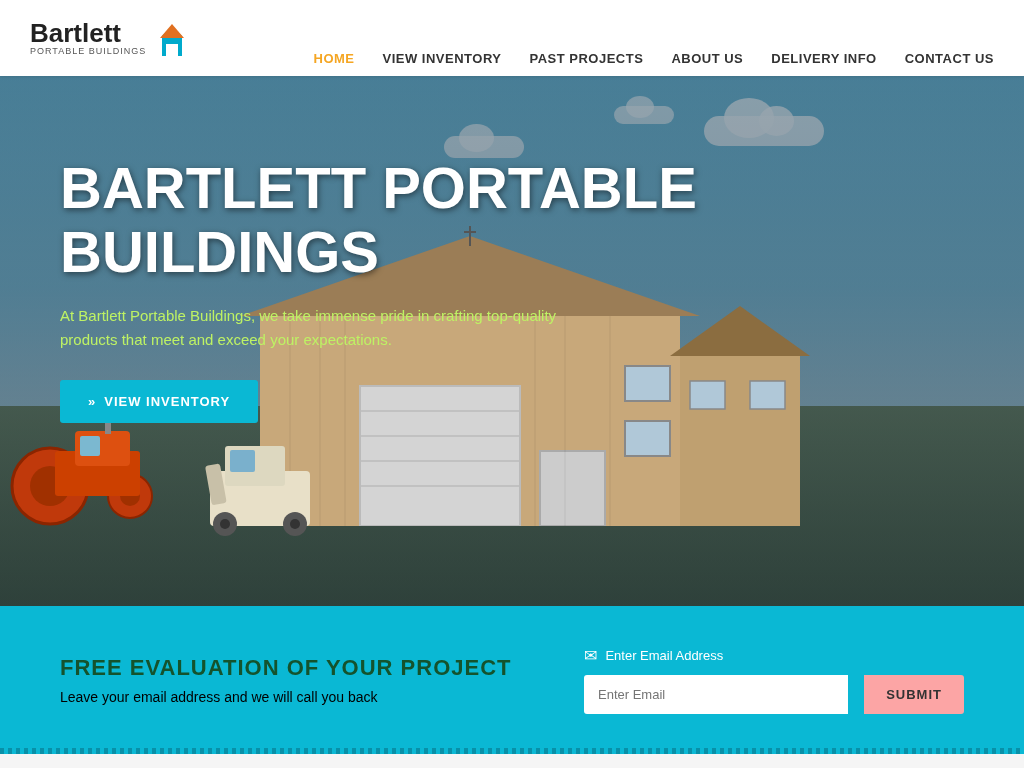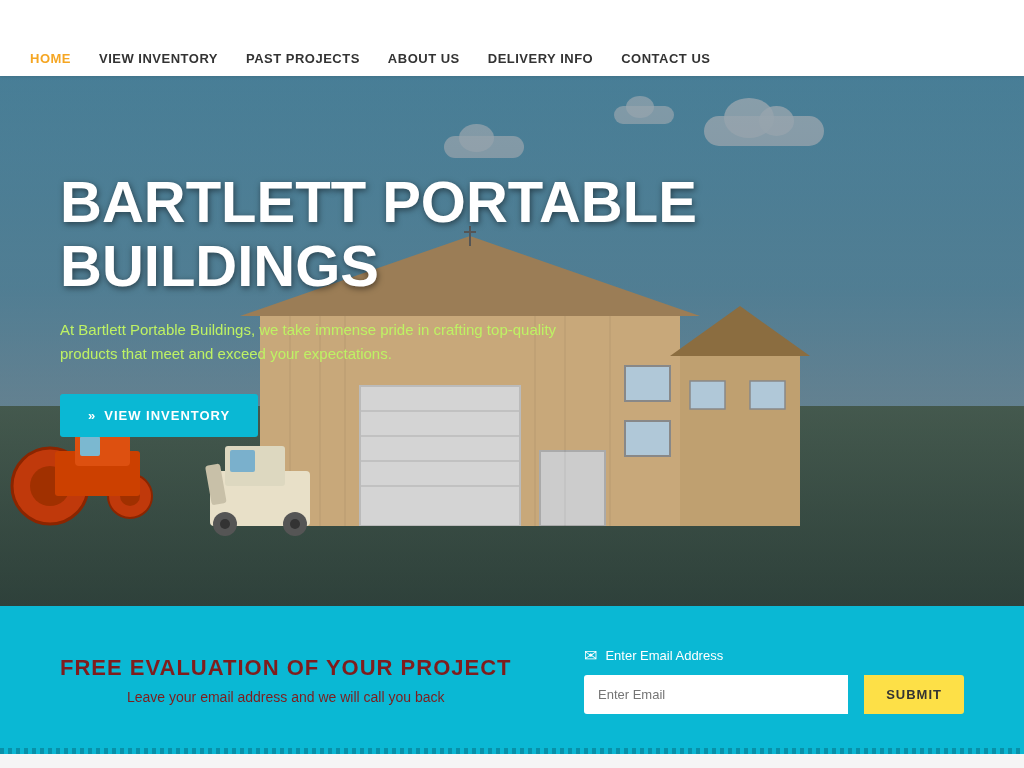--- a/index.html
+++ b/index.html
@@ -87,21 +87,21 @@
       left: 0;
       right: 0;
       height: 200px;
       background: #6b7c5a;
       z-index: 0;
     }
 
     
     .hero-content {
       position: absolute;
-      top: 94px;
+      top: 80px;
       left: 60px;
       z-index: 5;
       color: white;
       max-width: 650px;
     }
     .hero-title {
       font-size: 58px;
       font-weight: 900;
       line-height: 1.1;
       text-transform: uppercase;
@@ -151,28 +151,27 @@
       background: repeating-linear-gradient(
         90deg,
         #0890a8 0px, #0890a8 4px,
         transparent 4px, transparent 8px
       );
     }
     .cta-left h2 {
       font-size: 22px;
       font-weight: 900;
       text-transform: uppercase;
-      color: #7f1d1d;
+      color: #14532d;
       margin-bottom: 8px;
       letter-spacing: 1px;
     }
     .cta-left p {
       font-size: 14px;
-      color: #7f1d1d;
-      text-align: center;
+      color: #000000;
     }
     .cta-right {
       display: flex;
       flex-direction: column;
       align-items: flex-start;
       gap: 10px;
       min-width: 380px;
     }
     .email-label {
       display: flex;
@@ -193,21 +192,21 @@
     .cta-form input {
       flex: 1;
       padding: 12px 14px;
       font-size: 13px;
       border: none;
       outline: none;
       color: #aaa;
       border-radius: 3px 0 0 3px;
     }
     .cta-form button {
-      background: #fde047;
+      background: #fca5a5;
       color: #333;
       border: none;
       padding: 12px 22px;
       font-size: 13px;
       font-weight: bold;
       text-transform: uppercase;
       cursor: pointer;
       border-radius: 0 3px 3px 0;
       letter-spacing: 1px;
     }
@@ -218,20 +217,32 @@
       padding: 40px 60px;
       display: flex;
       gap: 40px;
       min-height: 110px;
     }
   </style>
 </head>
 <body>
 
 <header>
+  <div class="logo-area">
+    <div>
+      <span class="logo-text">Bartlett</span>
+      <span class="logo-sub">PORTABLE BUILDINGS</span>
+    </div>
+
+    <svg class="logo-icon" viewBox="0 0 40 36" fill="none" xmlns="http://www.w3.org/2000/svg">
+      <polygon points="10,36 10,16 20,6 30,16 30,36" fill="#00aacc"></polygon>
+      <polygon points="8,18 20,4 32,18" fill="#e07020"></polygon>
+      <rect x="14" y="24" width="12" height="12" fill="#fff"></rect>
+    </svg>
+  </div>
   <nav>
     <a href="#" class="active">HOME</a>
     <a href="#">VIEW INVENTORY</a>
     <a href="#">PAST PROJECTS</a>
     <a href="#">ABOUT US</a>
     <a href="#">DELIVERY INFO</a>
     <a href="#">CONTACT US</a>
   </nav>
 </header>
 

